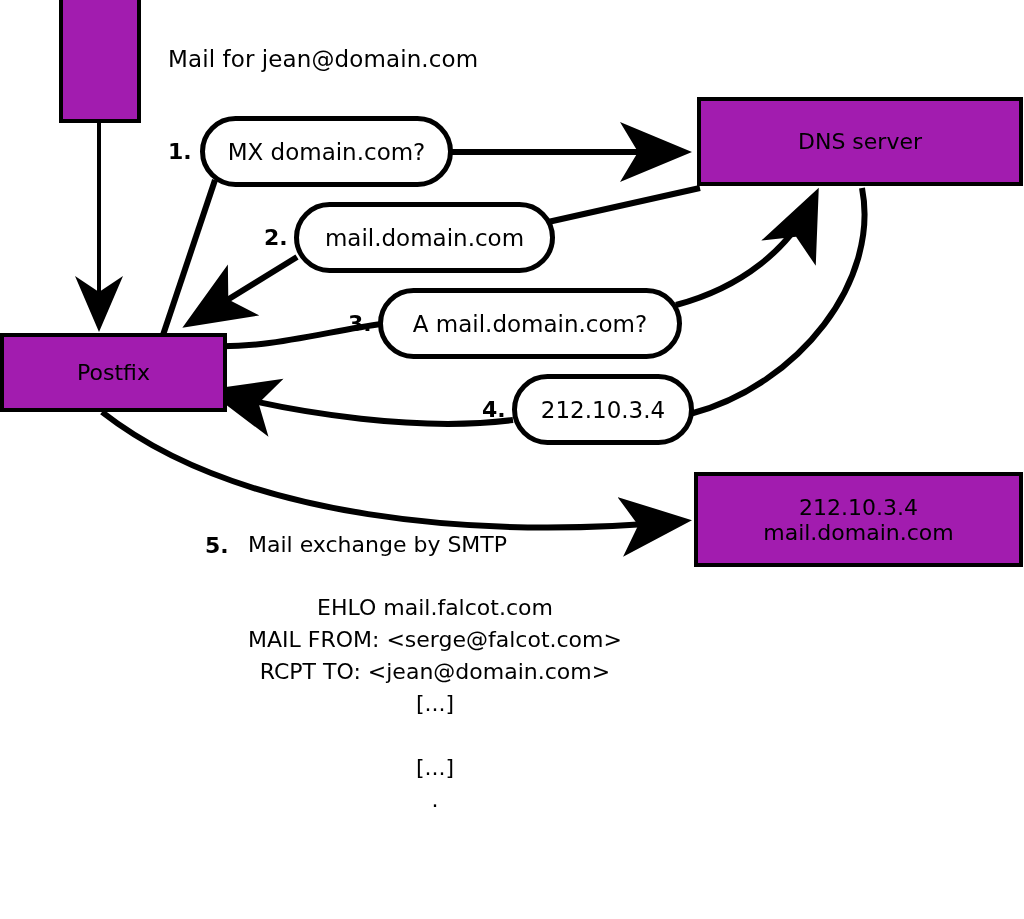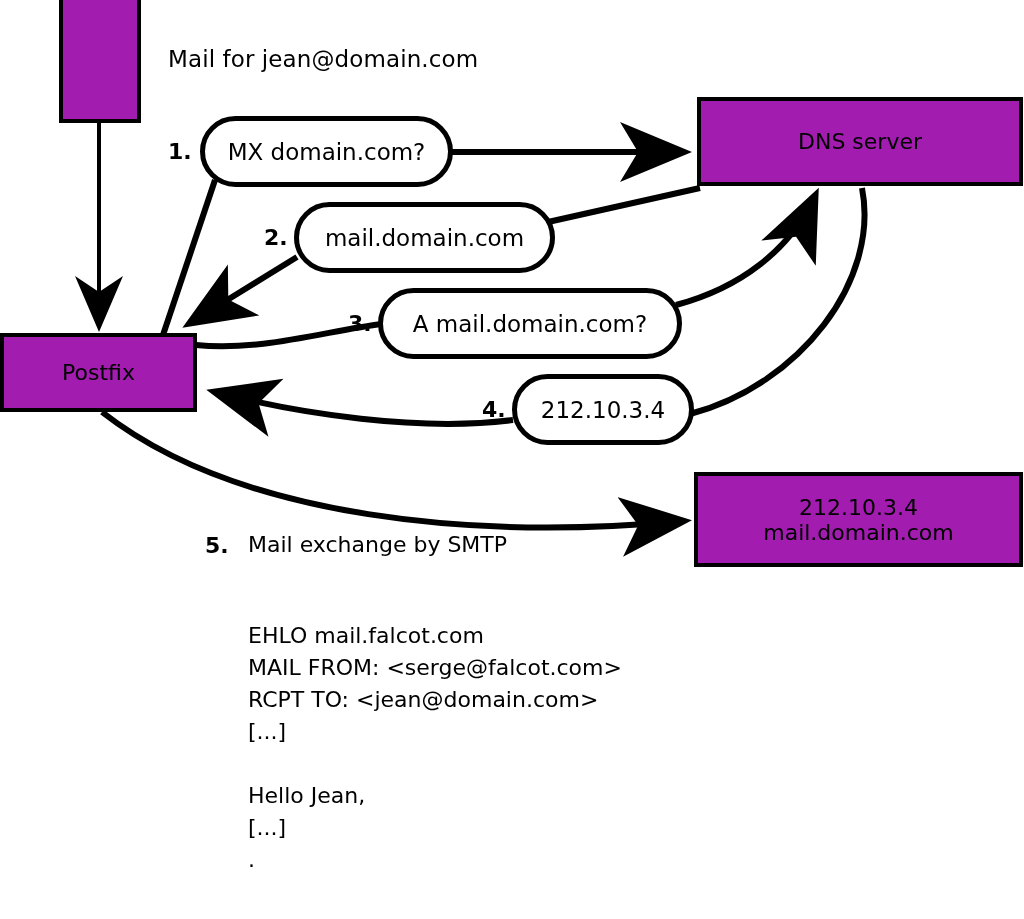--- a/index.html
+++ b/index.html
@@ -109,21 +109,21 @@
 
     <path d="M 102,412 C 240,520 480,540 683,521" stroke="#000" stroke-width="6" fill="none" marker-end="url(#ah)"></path>
   </svg>
 
   <div class="txt title-text" style="left:168px; top:46px;">Mail for jean@domain.com</div>
 
   <div class="node-box z-over" style="left:59px; top:-4px; width:82px; height:127px;">
     <span class="box-label">&nbsp;</span>
   </div>
 
-  <div class="node-box z-over" style="left:0px; top:333px; width:197px; height:79px;">
+  <div class="node-box z-over" style="left:0px; top:333px; width:227px; height:79px;">
     <span class="box-label">Postfix</span>
   </div>
 
   <div class="node-box z-over" style="left:697px; top:97px; width:326px; height:89px;">
     <span class="box-label">DNS server</span>
   </div>
 
   <div class="node-box z-over" style="left:694px; top:472px; width:329px; height:95px;">
     <span class="box-label">212.10.3.4</span>
     <span class="box-label">mail.domain.com</span>
@@ -145,24 +145,23 @@
   </div>
 
   <div class="txt step-num" style="left:482px; top:397px;">4.</div>
   <div class="callout z-over" style="left:512px; top:374px; width:182px; height:71px;">
     <span class="callout-label">212.10.3.4</span>
   </div>
 
   <div class="txt step-num" style="left:205px; top:533px;">5.</div>
   <div class="txt smtp-heading" style="left:248px; top:532px;">Mail exchange by SMTP</div>
 
-  <div class="smtp-block" style="left:248px; top:623px;">
+  <div class="smtp-block" style="left:248px; top:595px;text-align:center;">
     <div class="smtp-line" style="height:32px;">EHLO mail.falcot.com</div>
     <div class="smtp-line" style="height:32px;">MAIL FROM: &lt;serge@falcot.com&gt;</div>
     <div class="smtp-line" style="height:32px;">RCPT TO: &lt;jean@domain.com&gt;</div>
     <div class="smtp-line" style="height:32px;">[...]</div>
     <div class="smtp-line" style="height:32px;">&nbsp;</div>
-    <div class="smtp-line" style="height:32px;">Hello Jean,</div>
     <div class="smtp-line" style="height:32px;">[...]</div>
     <div class="smtp-line" style="height:32px;">.</div>
   </div>
 
 </div>
 
 </body></html>

